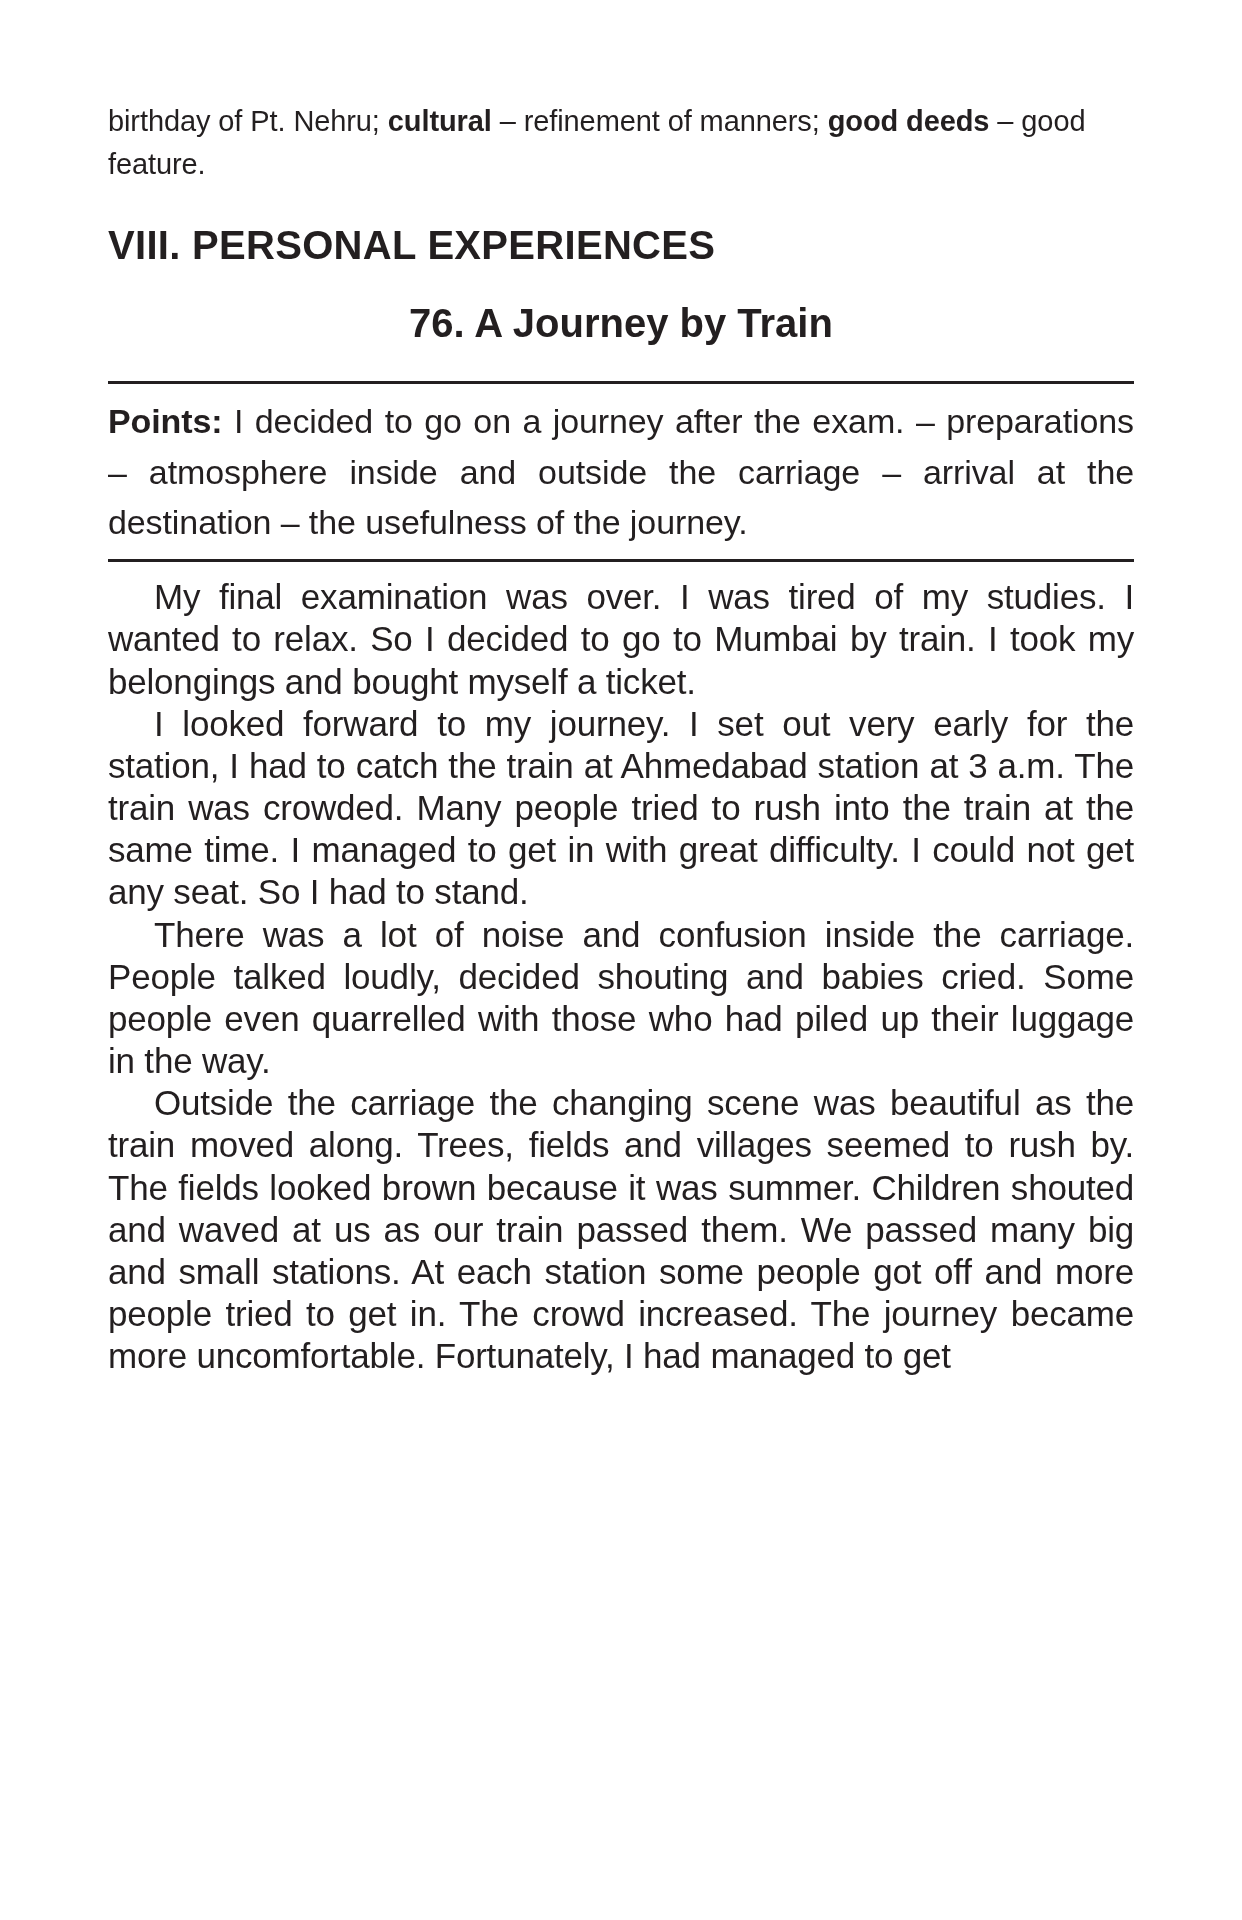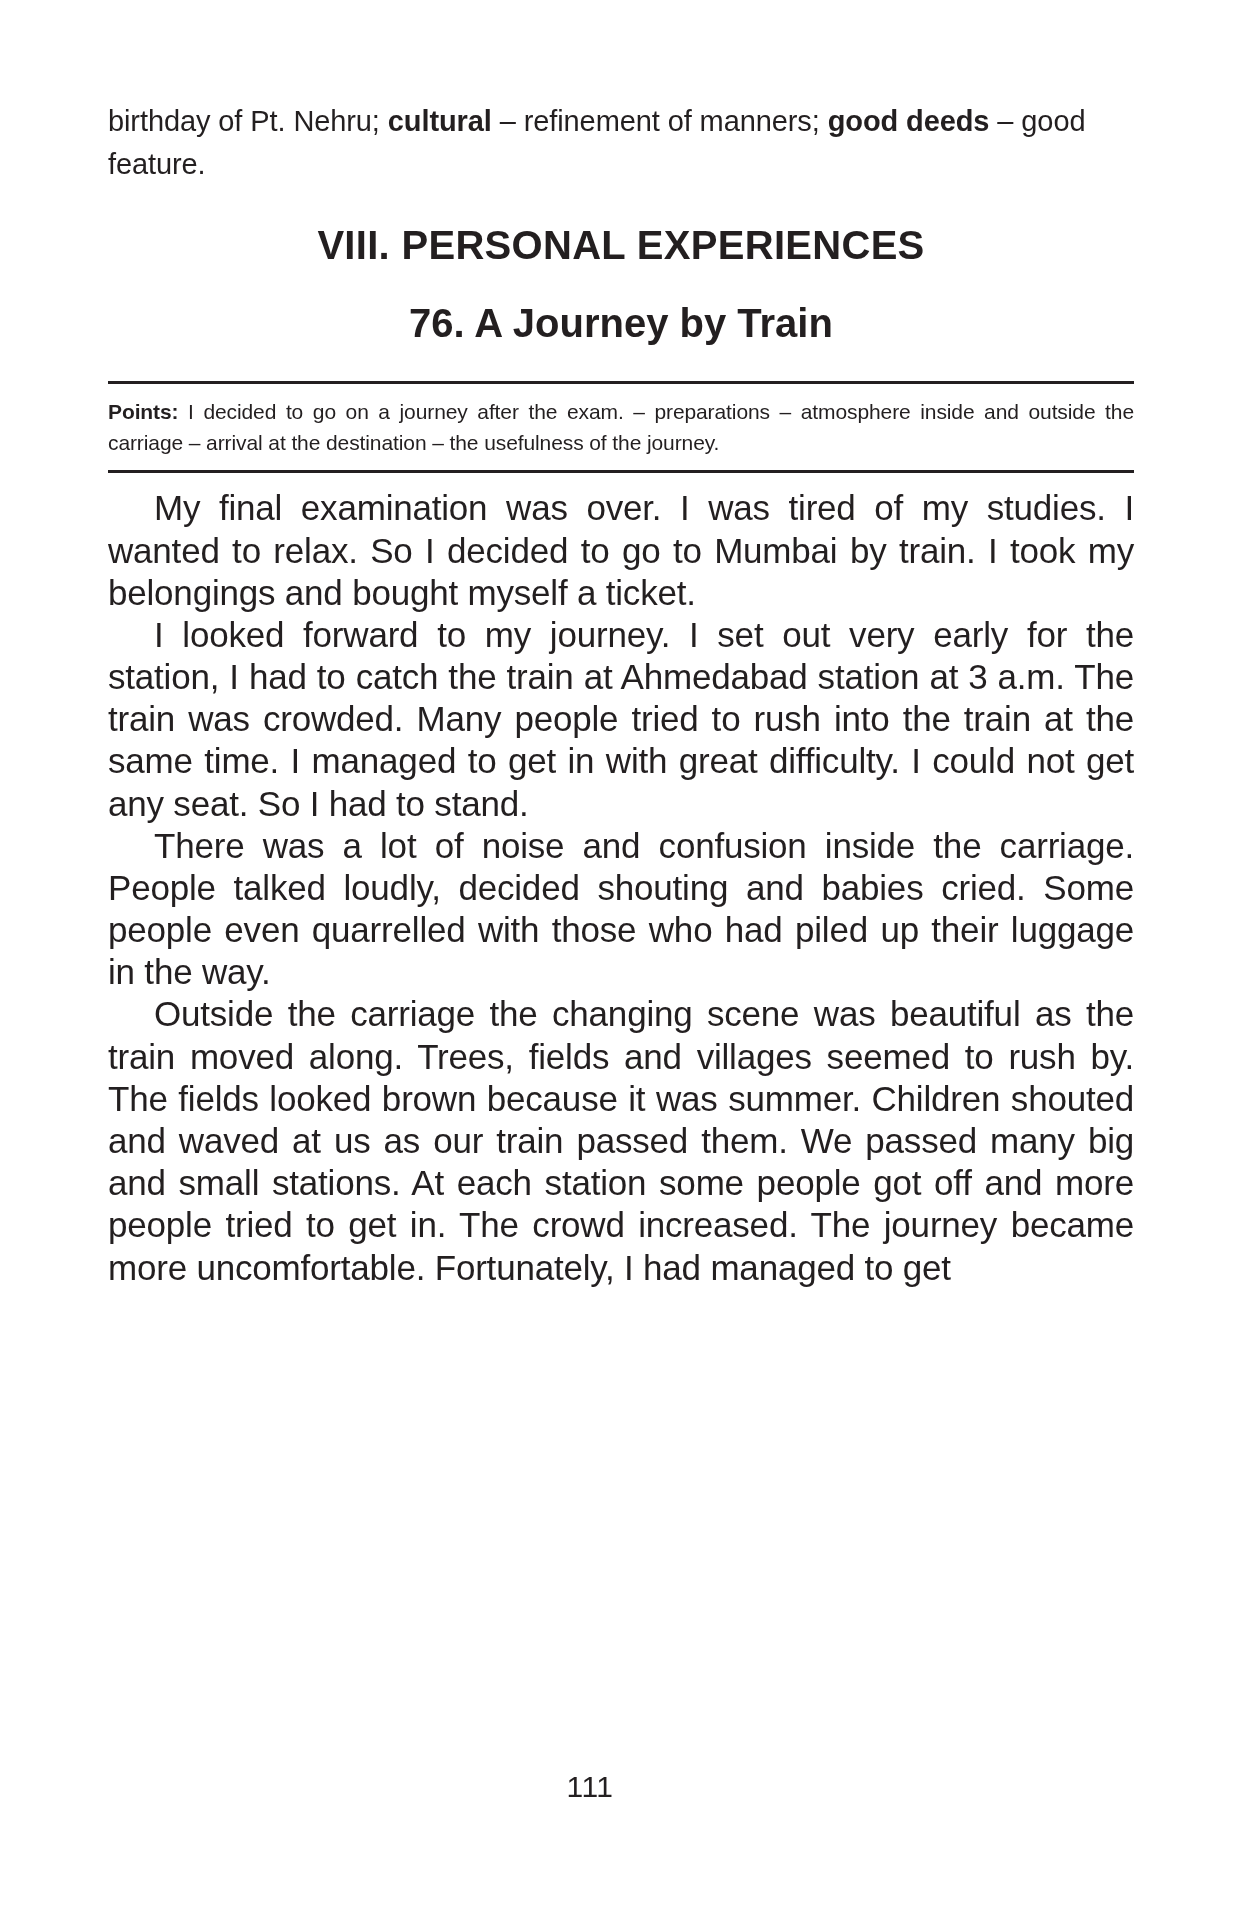--- a/index.html
+++ b/index.html
@@ -36,21 +36,20 @@
     text-align: left;
     letter-spacing: -0.1px;
     margin: 0 0 0 0;
   }
   .continuation b { font-weight: bold; }
 
   
   .section-heading {
     font-size: 40px;
     font-weight: bold;
-    text-align: center;
     letter-spacing: 0.3px;
     margin: 36px 0 0 0;
     line-height: 1.2;
   }
 
   
   .essay-title {
     font-size: 40px;
     font-weight: bold;
     text-align: center;
@@ -63,21 +62,21 @@
   .rule {
     border: 0;
     border-top: 3px solid #231f20;
     margin: 0;
     width: 100%;
     height: 0;
   }
 
   
   .points {
-    font-size: 21px;
+    font-size: 34px;
     line-height: 1.48;
     text-align: justify;
     text-align-last: left;
     margin: 12px 0 12px 0;
     letter-spacing: -0.1px;
   }
   .points .lbl { font-weight: bold; }
 
   
   .body-text {
@@ -129,14 +128,13 @@
 
     <div class="body-text">
       <p>My final examination was over. I was tired of my studies. I wanted to relax. So I decided to go to Mumbai by train. I took my belongings and bought myself a ticket.</p>
       <p>I looked forward to my journey. I set out very early for the station, I had to catch the train at Ahmedabad station at 3 a.m. The train was crowded. Many people tried to rush into the train at the same time. I managed to get in with great difficulty. I could not get any seat. So I had to stand.</p>
       <p>There was a lot of noise and confusion inside the carriage. People talked loudly, decided shouting and babies cried. Some people even quarrelled with those who had piled up their luggage in the way.</p>
       <p>Outside the carriage the changing scene was beautiful as the train moved along. Trees, fields and villages seemed to rush by. The fields looked brown because it was summer. Children shouted and waved at us as our train passed them. We passed many big and small stations. At each station some people got off and more people tried to get in. The crowd increased. The journey became more uncomfortable. Fortunately, I had managed to get</p>
     </div>
 
   </div>
 
-  <div class="page-number">111</div>
 </div>
 
 </body></html>

